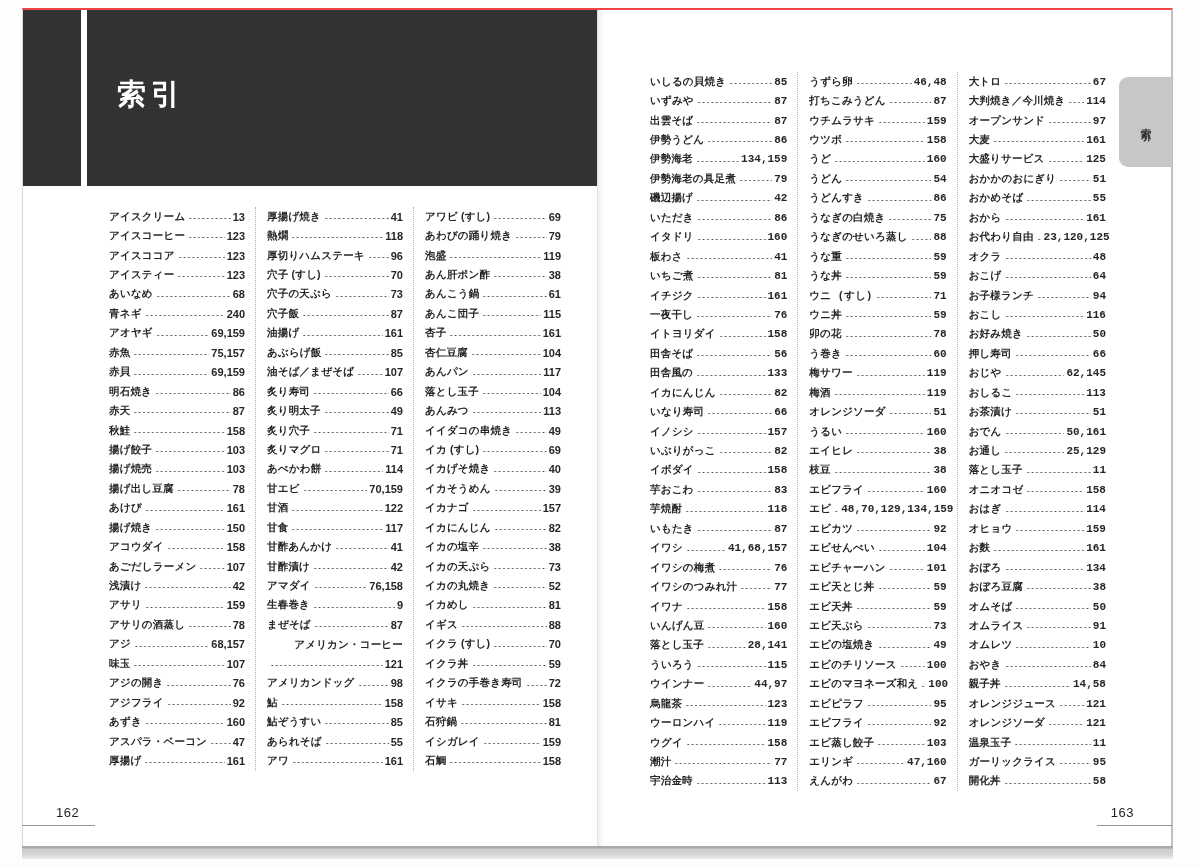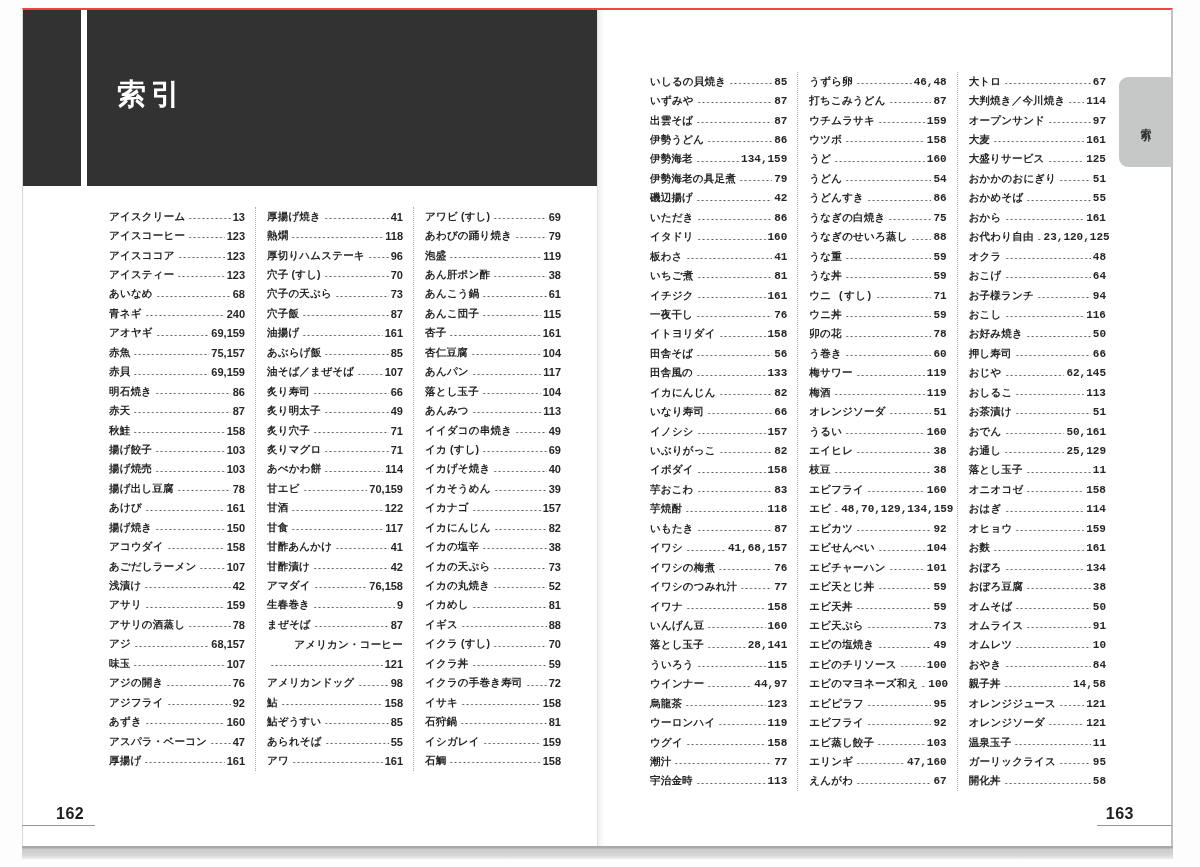--- a/index.html
+++ b/index.html
@@ -43,21 +43,21 @@
   .entry .dots{
     flex:1;min-width:5px;align-self:stretch;margin:0 2px 0 3px;
     background-image:radial-gradient(circle,#4d4d4d 0.8px,rgba(0,0,0,0) 0.95px);
     background-size:4.4px 3px;background-repeat:repeat-x;background-position:0 10px;
   }
   .entry .p{font-size:11px;font-weight:bold;white-space:nowrap;}
   .entry.wrap{display:block;height:38.9px;}
   .entry.wrap .t{display:block;line-height:19.45px;}
   .entry.wrap .l2{display:flex;align-items:center;height:19.45px;}
   
-  .pagenum{position:absolute;top:795px;font-size:16px;font-weight:bold;color:#1e1e1e;letter-spacing:0.5px;}
+  .pagenum{position:absolute;top:795px;font-size:13px;font-weight:normal;color:#1e1e1e;letter-spacing:0.5px;}
   .page.left .pagenum{left:33px;}
   .page.right .pagenum{right:38px;text-align:right;}
   .rule{position:absolute;top:815px;height:1px;background:#949494;}
   .page.left .rule{left:-1px;width:73px;}
   .page.right .rule{right:0;width:75px;}
   
   .side-tab{
     position:absolute;left:521px;top:67px;width:53px;height:90px;
     background:#c6c7c7;border-radius:9px 0 0 9px;
     display:flex;align-items:center;justify-content:center;

